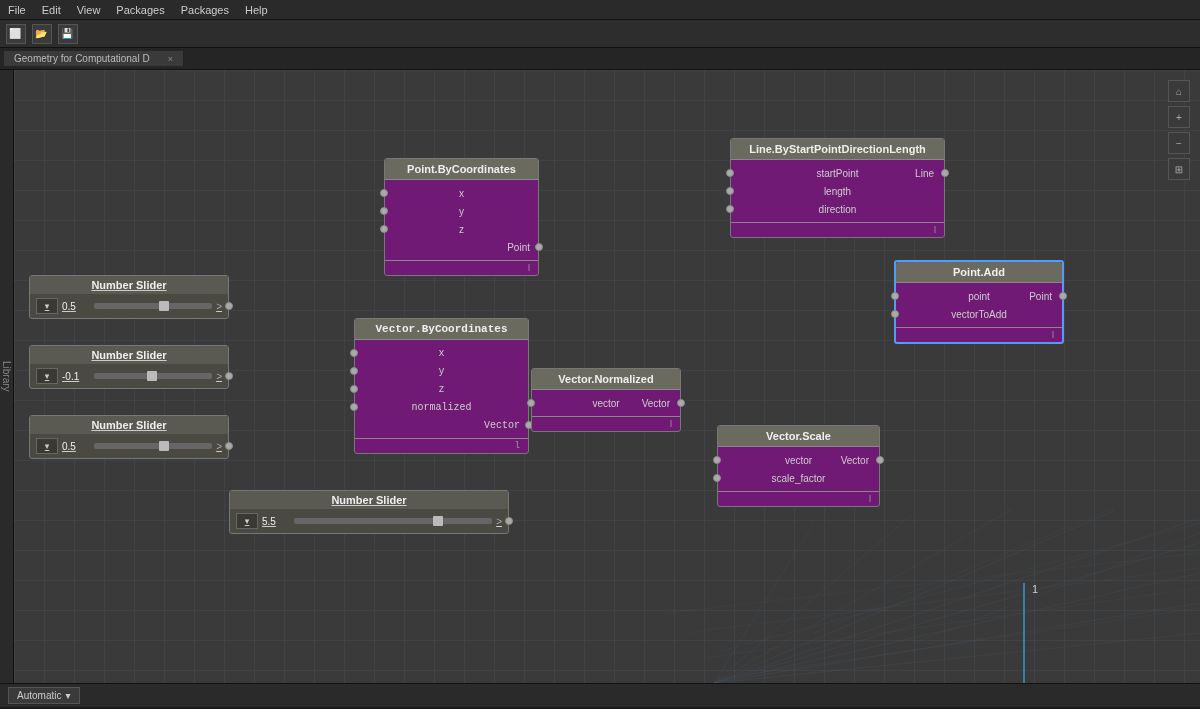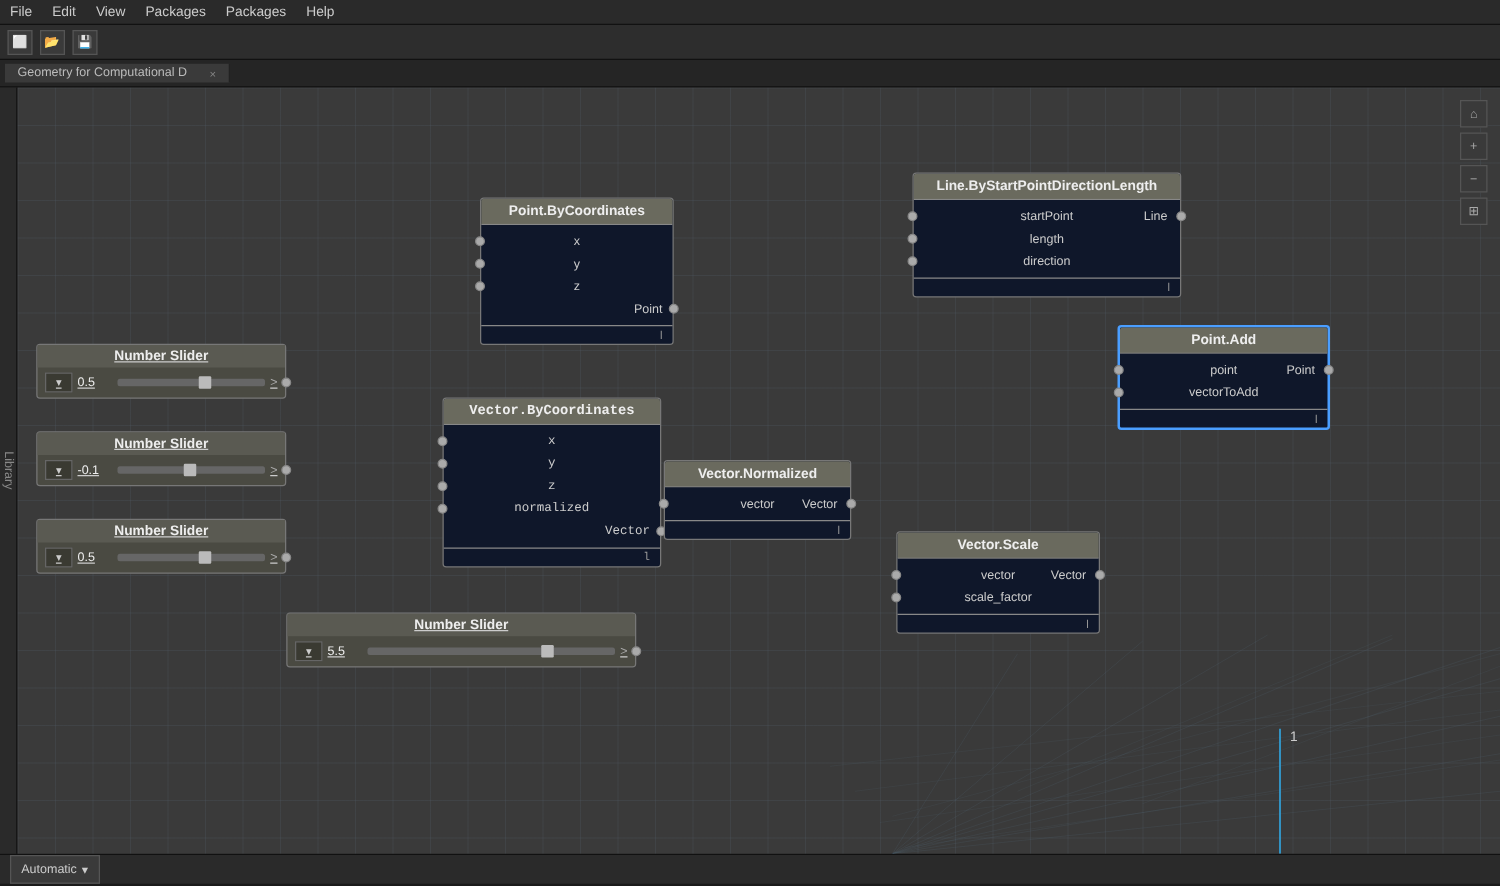--- a/index.html
+++ b/index.html
@@ -119,21 +119,21 @@
       border: 1px solid #555;
       color: #aaa;
       font-size: 10px;
       display: flex; align-items: center; justify-content: center;
       cursor: pointer;
     }
 
     
     .node {
       position: absolute;
-      background: #0f172a;
+      background: #701a75;
       border: 1px solid #777;
       border-radius: 3px;
       min-width: 140px;
     }
     .node.selected {
       border: 2px solid #4a9eff;
     }
     .node-title {
       background: #6a6a5e;
       color: #eee;
@@ -247,20 +247,21 @@
       inset: 0;
       pointer-events: none;
       z-index: 10;
     }
 
     
     #statusbar {
       background: #2a2a2a;
       height: 24px;
       display: flex;
+      align-items: center;
       padding: 0 8px;
       gap: 8px;
       border-top: 1px solid #111;
     }
     .status-dropdown {
       background: #3a3a3a;
       color: #ccc;
       border: 1px solid #555;
       padding: 2px 8px;
       font-size: 10px;

